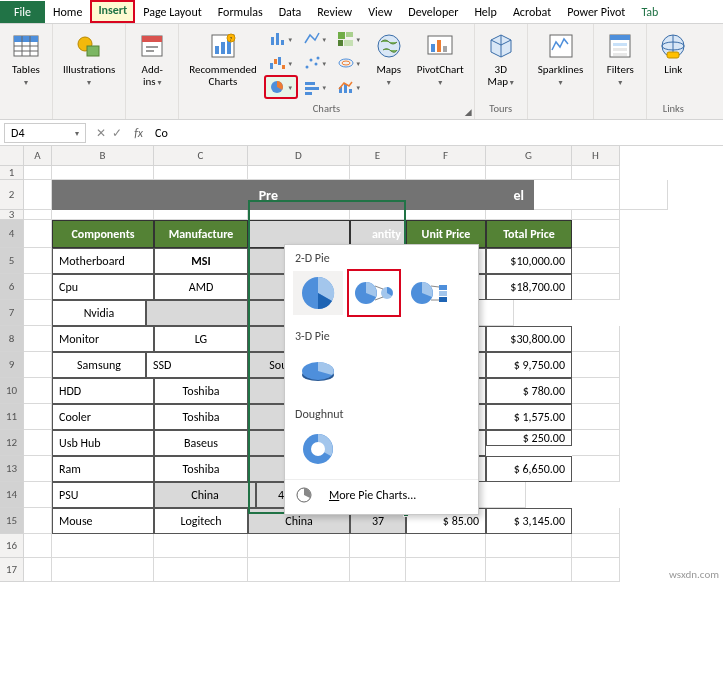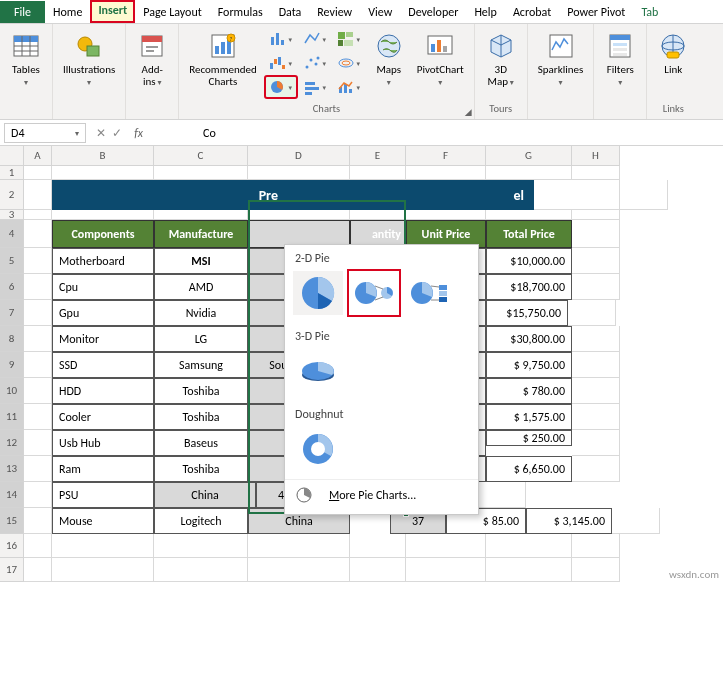--- a/index.html
+++ b/index.html
@@ -20,34 +20,34 @@
 .charts-grid { display: grid; grid-template-columns: repeat(3, 32px); grid-auto-rows: 22px; gap: 2px; }
 .chart-tiny { display:flex; align-items:center; justify-content:center; cursor:pointer; }
 .chart-tiny .arrow { font-size: 7px; margin-left:1px; color:#666; }
 .pie-hl { outline: 2px solid #d9041f; outline-offset: -1px; background:#e8f5e9; border-radius:2px; }
 .dialog-launcher { position:absolute; right:2px; bottom:2px; font-size:9px; color:#666; cursor:pointer; }
 
 .namebox-row { display:flex; align-items:center; border-bottom:1px solid #d4d4d4; height:26px; background:#fff; }
 .namebox { width:82px; border:1px solid #ccc; margin:2px 4px; padding:2px 6px; font-size:12px; display:flex; align-items:center; justify-content:space-between; }
 .fx-controls { display:flex; gap:6px; padding:0 6px; color:#888; }
 .fx-label { font-style:italic; color:#666; padding:0 6px; }
-.formula-bar { padding:2px 6px; flex:1;margin-left:48px; }
+.formula-bar { padding:2px 6px; flex:1; }
 
 .sheet { display:flex; }
 .row-headers { display:flex; flex-direction:column; }
 .row-headers .hdr { width:24px; height:20px; border:1px solid #d4d4d4; border-top:none; border-left:none; background:#f3f2f1; text-align:center; font-size:11px; color:#555; display:flex; align-items:center; justify-content:center; }
 .hdr.hsel { background:#d2d2d2; }
 .col-headers { display:flex; height:20px; }
 .col-headers .chd { border:1px solid #d4d4d4; border-left:none; border-top:none; background:#f3f2f1; text-align:center; font-size:11px; color:#555; display:flex; align-items:center; justify-content:center; }
 .grid { position:relative; }
 .cells-row { display:flex; }
 .cell { border-right:1px solid #d9d9d9; border-bottom:1px solid #d9d9d9; height:24px; display:flex; align-items:center; padding:0 4px; font-size:12px; background:#fff; overflow:hidden; white-space:nowrap; }
 .topgap .cell { height:14px; }
 .title-row { height:30px; }
-.title-cell { background:#0c4a6e; color:#fff; font-weight:bold; font-size:14px; justify-content:center; border:none; }
+.title-cell { background:#737373; color:#fff; font-weight:bold; font-size:14px; justify-content:center; border:none; }
 .sep-row .cell { height:10px; }
 .th-cell { background:#548235; color:#fff; font-weight:bold; text-align:center; justify-content:center; border:1px solid #333; }
 .data-cell { border:1px solid #555; text-align:center; justify-content:center; background:#fff; }
 .data-cell.left { justify-content:flex-start; padding-left:6px; }
 .data-cell.right { justify-content:flex-end; padding-right:6px; font-family: Calibri, sans-serif; }
 .sel-col { background:#d9d9d9; }
 .sel-border { position:absolute; border:2px solid #217346; pointer-events:none; }
 .sel-handle { position:absolute; width:6px; height:6px; background:#217346; border:1px solid #fff; }
 
 .pie-menu { position:absolute; left:284px; top:98px; width:195px; background:#fff; border:1px solid #c9c9c9; box-shadow:3px 3px 6px rgba(0,0,0,0.2); z-index:50; padding-bottom:4px; }
@@ -417,42 +417,41 @@
             <div class="cell data-cell left" style="width: 102px; height: 26px;">Cpu</div>
             <div class="cell data-cell" style="width: 94px; height: 26px;">AMD</div>
             <div class="cell data-cell sel-col" style="width: 102px; height: 26px;"></div>
             <div class="cell data-cell sel-col" style="width: 56px; height: 26px; justify-content: flex-end; padding-right: 4px;">5</div>
             <div class="cell data-cell right" style="width: 80px; height: 26px;">$   340.00</div>
             <div class="cell data-cell right" style="width: 86px; height: 26px;">$18,700.00</div>
             <div class="cell " style="width: 48px; height: 26px;"></div>
           </div>
           <div class="cells-row" style="height: 26px;">
             <div class="cell " style="width: 28px; height: 26px;"></div>
-            <div class="cell data-cell left" style="width: 102px; height: 26px;">Gpu</div>
             <div class="cell data-cell" style="width: 94px; height: 26px;">Nvidia</div>
             <div class="cell data-cell sel-col" style="width: 102px; height: 26px;"></div>
             <div class="cell data-cell sel-col" style="width: 56px; height: 26px; justify-content: flex-end; padding-right: 4px;">5</div>
             <div class="cell data-cell right" style="width: 80px; height: 26px;">$   450.00</div>
             <div class="cell data-cell right" style="width: 82px; height: 26px;">$15,750.00</div>
             <div class="cell " style="width: 48px; height: 26px;"></div>
           </div>
           <div class="cells-row" style="height: 26px;">
             <div class="cell " style="width: 28px; height: 26px;"></div>
             <div class="cell data-cell left" style="width: 102px; height: 26px;">Monitor</div>
             <div class="cell data-cell" style="width: 94px; height: 26px;">LG</div>
             <div class="cell data-cell sel-col" style="width: 102px; height: 26px;"></div>
             <div class="cell data-cell sel-col" style="width: 56px; height: 26px; justify-content: flex-end; padding-right: 4px;">4</div>
             <div class="cell data-cell right" style="width: 80px; height: 26px;">$   200.00</div>
             <div class="cell data-cell right" style="width: 86px; height: 26px;">$30,800.00</div>
             <div class="cell " style="width: 48px; height: 26px;"></div>
           </div>
           <div class="cells-row" style="height: 26px;">
             <div class="cell " style="width: 28px; height: 26px;"></div>
+            <div class="cell data-cell" style="width: 94px; height: 26px;">Samsung</div>
             <div class="cell data-cell left" style="width: 102px; height: 26px;">SSD</div>
-            <div class="cell data-cell" style="width: 94px; height: 26px;">Samsung</div>
             <div class="cell data-cell sel-col" style="width: 102px; height: 26px;">South Korea</div>
             <div class="cell data-cell sel-col" style="width: 56px; height: 26px;">65</div>
             <div class="cell data-cell right" style="width: 80px; height: 26px;">$   150.00</div>
             <div class="cell data-cell right" style="width: 86px; height: 26px;">$  9,750.00</div>
             <div class="cell " style="width: 48px; height: 26px;"></div>
           </div>
           <div class="cells-row" style="height: 26px;">
             <div class="cell " style="width: 28px; height: 26px;"></div>
             <div class="cell data-cell left" style="width: 102px; height: 26px;">HDD</div>
             <div class="cell data-cell" style="width: 94px; height: 26px;">Toshiba</div>
@@ -499,21 +498,21 @@
             <div class="cell data-cell sel-col" style="width: 56px; height: 26px;">45</div>
             <div class="cell data-cell right" style="width: 80px; height: 26px;">$     70.00</div>
             <div class="cell data-cell right" style="width: 86px; height: 26px;">$  3,150.00</div>
             <div class="cell " style="width: 48px; height: 26px;"></div>
           </div>
           <div class="cells-row" style="height: 26px;">
             <div class="cell " style="width: 28px; height: 26px;"></div>
             <div class="cell data-cell left" style="width: 102px; height: 26px;">Mouse</div>
             <div class="cell data-cell" style="width: 94px; height: 26px;">Logitech</div>
             <div class="cell data-cell sel-col" style="width: 102px; height: 26px;">China</div>
-            <div class="cell data-cell sel-col" style="width: 56px; height: 26px; margin-left: 40px;">37</div>
+            <div class="cell data-cell sel-col" style="width: 56px; height: 26px;">37</div>
             <div class="cell data-cell right" style="width: 80px; height: 26px;">$     85.00</div>
             <div class="cell data-cell right" style="width: 86px; height: 26px;">$  3,145.00</div>
             <div class="cell " style="width: 48px; height: 26px;"></div>
           </div>
         </div>
 
     <div class="cells-row" id="row16">
           <div class="cell" style="width: 28px; height: 24px;"></div>
           <div class="cell" style="width: 102px; height: 24px;"></div>
           <div class="cell" style="width: 94px; height: 24px;"></div>

